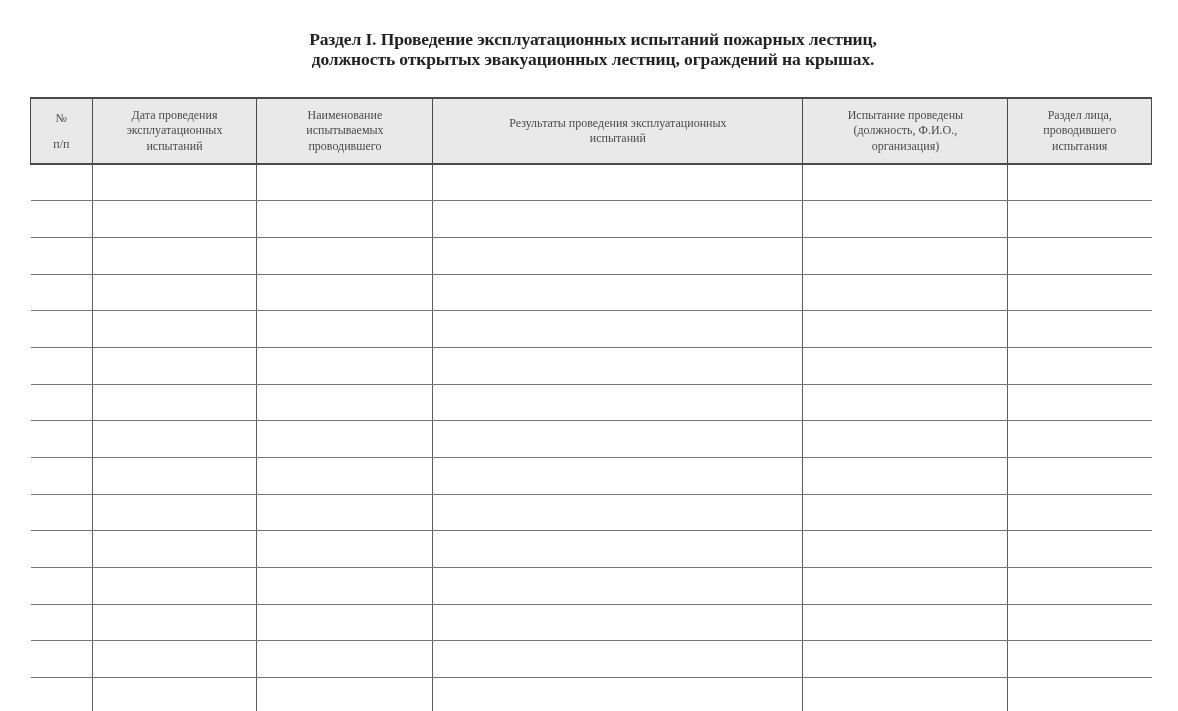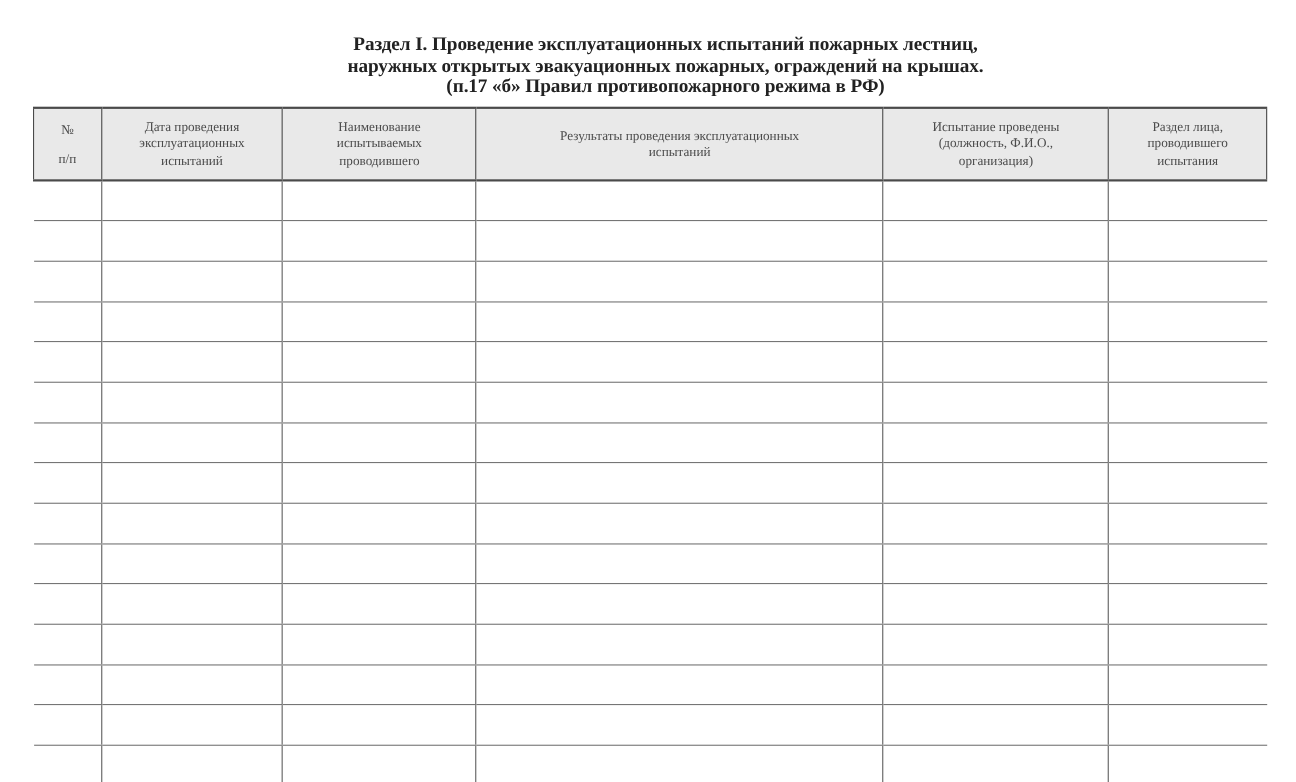--- a/index.html
+++ b/index.html
@@ -24,21 +24,21 @@
   .page {
     position: relative;
     width: 1178px;
     height: 711px;
     background: var(--page-bg);
     overflow: hidden;
   }
   .doc-title {
     position: absolute;
     top: 30px;
-    left: 44px;
+    left: 32px;
     width: 1122px;
     text-align: center;
     font-weight: bold;
     font-size: 17.5px;
     line-height: 19.5px;
     color: var(--title-color);
     letter-spacing: -0.1px;
   }
   table.log-table {
     position: absolute;
@@ -83,22 +83,21 @@
     border-left: none;
   }
 </style>
 </head>
 <body>
 
 <div class="page">
 
   <div class="doc-title">
     <div>Раздел I. Проведение эксплуатационных испытаний пожарных лестниц,</div>
-    <div>наружных открытых эвакуационных пожарных, ограждений на крышах.</div>
-    <div>(п.17 «б» Правил противопожарного режима в РФ)</div>
+    <div>должность открытых эвакуационных лестниц, ограждений на крышах.</div>
   </div>
 
   <table class="log-table">
     <colgroup id="table-colgroup">
         <col style="width: 5.5%;">
         <col style="width: 14.7%;">
         <col style="width: 15.7%;">
         <col style="width: 33%;">
         <col style="width: 18.3%;">
         <col style="width: 12.8%;">

